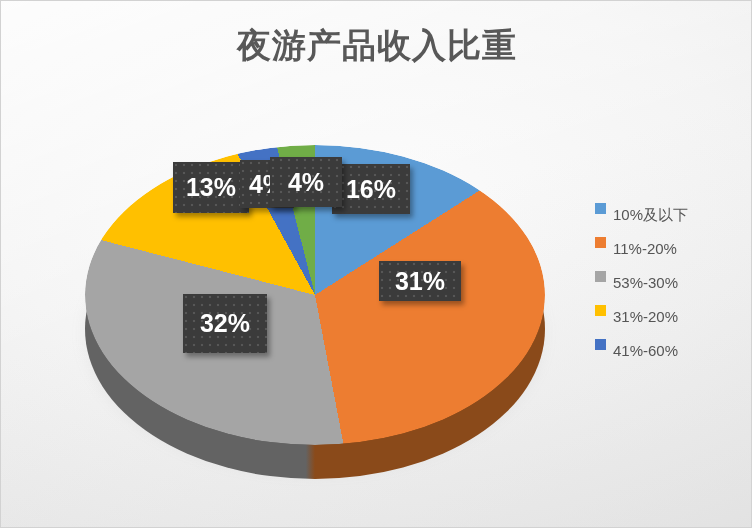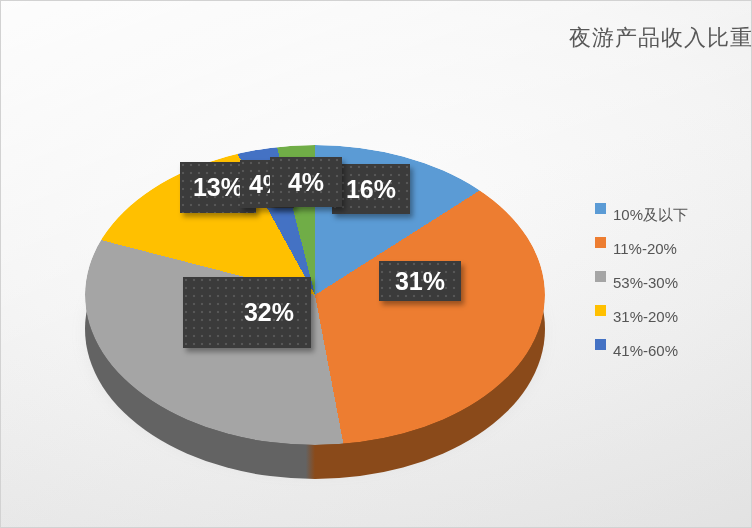--- a/index.html
+++ b/index.html
@@ -17,23 +17,23 @@
   
   #chart-root:before{
     content:"";position:absolute;inset:0;
     background:linear-gradient(160deg, rgba(255,255,255,.85) 0%, rgba(255,255,255,0) 45%, rgba(205,205,205,.30) 100%);
     pointer-events:none;
   }
 
   
   #chart-title{
     position:absolute;left:0;top:22px;width:752px;
-    text-align:right;
-    font-size:22px;
-    font-weight:400;
+    text-align:center;
+    font-size:34px;
+    font-weight:700;
     color:#585858;
     letter-spacing:1px;
     white-space:nowrap;
   }
 
   
   #pie-wrap{
     position:absolute;left:64px;top:92px;width:500px;height:400px;
   }
   
@@ -97,22 +97,22 @@
     font-size:25px;
     font-weight:bold;
     display:flex;align-items:center;justify-content:center;
     box-shadow:3px 4px 5px rgba(0,0,0,.35);
     overflow:hidden;
     white-space:nowrap;
   }
   
   #dl-16{left:331px;top:163px;width:78px;height:50px;text-align:right;}
   #dl-31{left:378px;top:260px;width:82px;height:40px;}
-  #dl-32{left:182px;top:276px;width:84px;height:71px;padding-left:44px;}
-  #dl-13{left:179px;top:161px;width:76px;height:51px;}
+  #dl-32{left:182px;top:293px;width:84px;height:59px;}
+  #dl-13{left:172px;top:161px;width:76px;height:51px;}
   #dl-4a{left:239px;top:159px;width:54px;height:48px;z-index:2;}
   #dl-4b{left:269px;top:156px;width:72px;height:50px;z-index:3;}
 </style>
 </head>
 <body>
 
 <div id="chart-root">
 
   <div id="chart-title">夜游产品收入比重</div>
 

